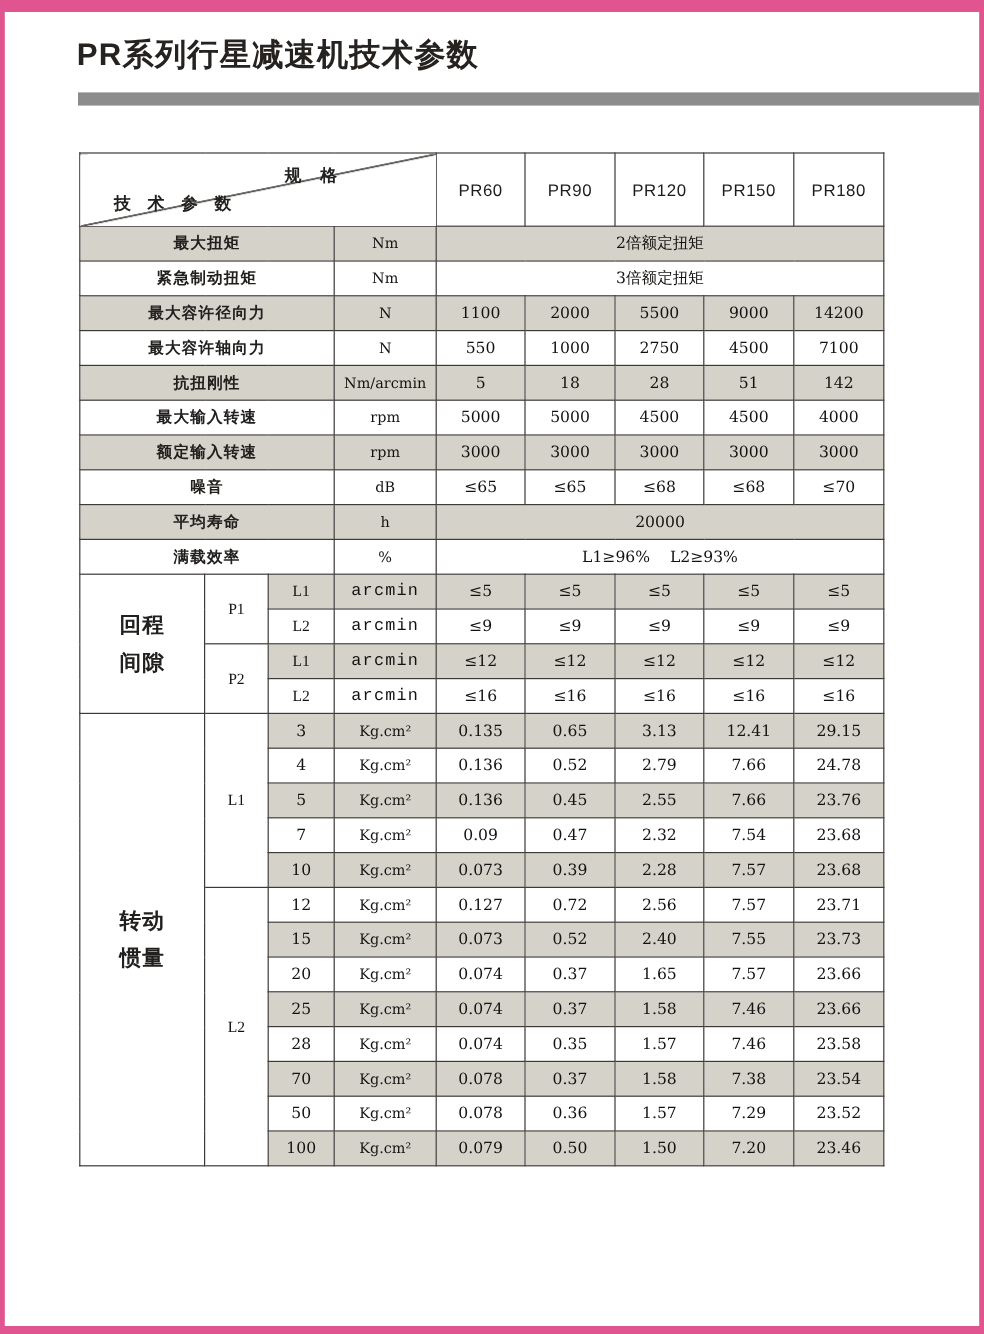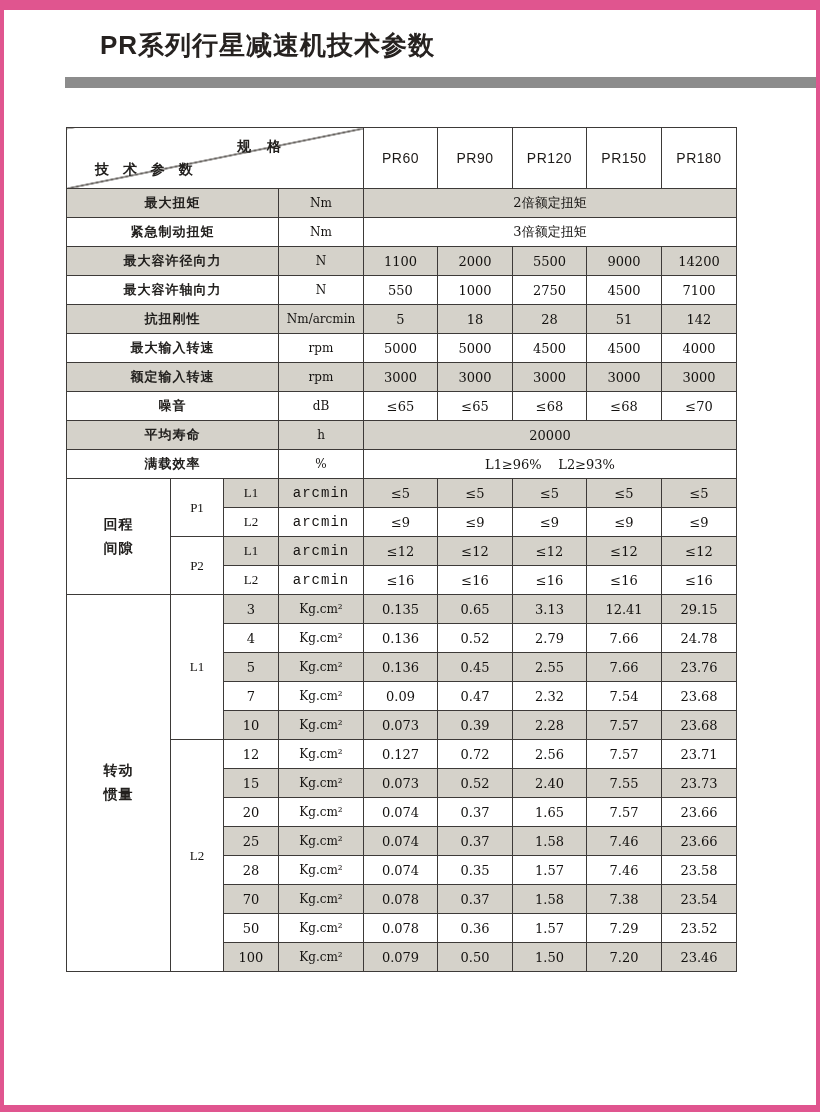--- a/index.html
+++ b/index.html
@@ -1,33 +1,33 @@
 <!DOCTYPE html>
 <html style="--pink: #e0558f; --shade: #d5d2ca; --bar: #8c8c8c;"><head>
 <meta charset="utf-8">
 <style>
   html,body{margin:0;padding:0;}
   body{font-family:"Liberation Sans",sans-serif;background:#fff;}
   .page{position:relative;width:820px;height:1112px;background:#fff;overflow:hidden;}
   .frame{position:absolute;inset:0;border-style:solid;
          border-color:var(--pink,#e0558f);border-width:10px 4px 7px 4px;pointer-events:none;z-index:5;}
   .title{position:absolute;left:64px;top:28px;font-size:26px;font-weight:700;
-         color:#262220;letter-spacing:1px;margin-left:36px;}
+         color:#262220;letter-spacing:1px;}
   .title-bar{position:absolute;left:65px;top:77px;width:751px;height:11px;background:var(--bar,#8c8c8c);}
 
   .tbl-wrap{position:absolute;left:66px;top:127px;}
   table{border-collapse:collapse;table-layout:fixed;width:670px;}
   td,th{border:1px solid #3d3a38;padding:0;text-align:center;vertical-align:middle;
         font-weight:normal;overflow:hidden;}
   thead tr{height:61px;}
   tbody tr{height:29px;}
   th.pr{font-family:"Liberation Sans",sans-serif;font-size:14px;font-weight:400;color:#1e1b19;letter-spacing:.5px;}
   td.g{background:var(--shade,#d5d2ca);}
   .lbl{font-size:13px;font-weight:600;color:#22201e;letter-spacing:1px;}
-  .lbl.big{font-size:14px;line-height:1.7;}
+  .lbl.big{font-size:18px;line-height:1.7;}
   .unit{font-family:"DejaVu Serif",serif;font-size:12px;color:#141210;}
   .unit.arc{font-family:Liberation Mono, monospace;font-size:14px;letter-spacing:1px;}
   .val{font-family:"DejaVu Serif",serif;font-size:13px;color:#141210;white-space:pre;}
   .grade{font-family:Liberation Serif, serif;font-size:13px;color:#141210;}
 
   th.diag{position:relative;
     background:linear-gradient(to bottom right,
       #fff calc(50% - 1px), #57534f calc(50% - .5px),
       #57534f calc(50% + .5px), #fff calc(50% + 1px));}
   .corner-top{position:absolute;top:10px;left:170px;font-size:14px;font-weight:600;letter-spacing:6px;color:#22201e;}

